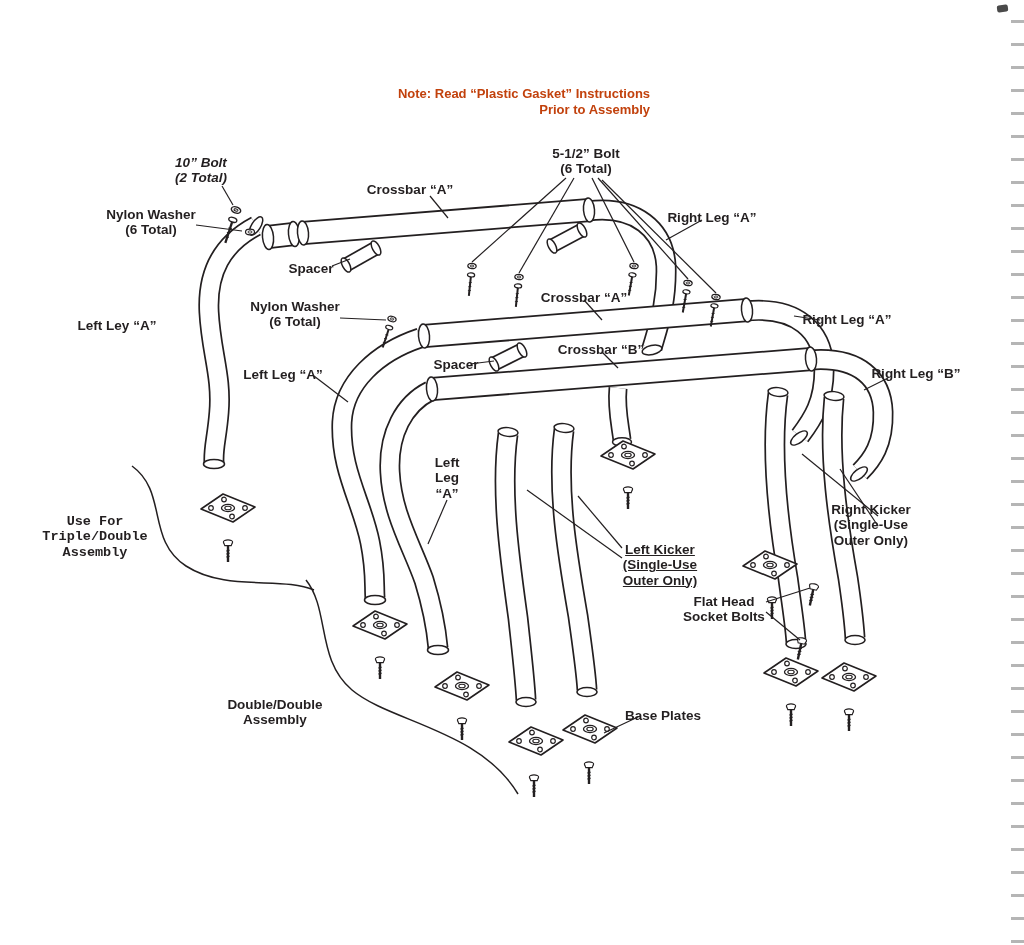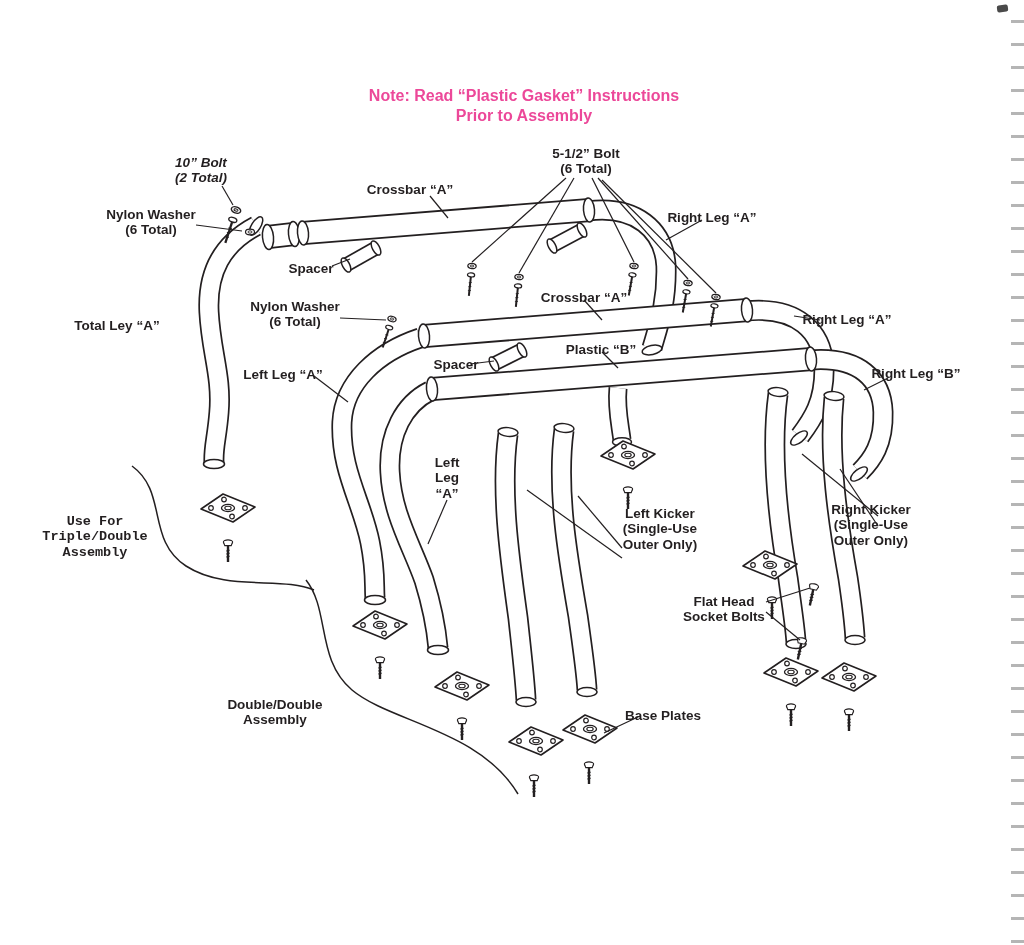--- a/index.html
+++ b/index.html
@@ -1,22 +1,22 @@
 <!DOCTYPE html>
 <html><head>
 <meta charset="utf-8">
 <style>
   html,body{margin:0;padding:0;background:#ffffff;}
   #stage{position:relative;width:1024px;height:945px;background:#fff;overflow:hidden;
          font-family:"Liberation Sans",sans-serif;color:#231f20;}
   #stage svg{position:absolute;left:0;top:0;}
   .lbl{position:absolute;transform:translateX(-50%);text-align:center;white-space:pre-line;
        font-weight:700;font-size:13.5px;line-height:1.13;color:#231f20;}
-  .title{position:absolute;transform:translateX(-50%);text-align:center;white-space:pre-line;
-       font-weight:700;font-size:16px;line-height:1.25;color:#ec4899;}
+  .title{position:absolute;transform:translateX(-50%);text-align:right;white-space:pre-line;
+       font-weight:700;font-size:13px;line-height:1.25;color:#c2410c;}
   .tube-o{fill:none;stroke:#231f20;stroke-width:21px;}
   .tube-i{fill:none;stroke:#ffffff;stroke-width:17.6px;}
   .w24.tube-o{stroke-width:24px;} .w24.tube-i{stroke-width:20.4px;}
   .w15.tube-o{stroke-width:15px;} .w15.tube-i{stroke-width:11.6px;}
   .w19.tube-o{stroke-width:19px;} .w19.tube-i{stroke-width:15.6px;}
   .cap{fill:#fff;stroke:#231f20;stroke-width:1.5px;}
   .thin{fill:none;stroke:#231f20;stroke-width:1.5px;}
   .leader{stroke:#231f20;stroke-width:1.2px;}
   .edge-ticks{position:absolute;right:0;top:0;width:13px;height:945px;
       background:repeating-linear-gradient(to bottom,transparent 0 20px,#b5b5b5 20px 23px);}
@@ -238,41 +238,41 @@
     </g>
   </svg>
 
   <div class="title" style="left:524px;top:86px;">Note: Read “Plastic Gasket” Instructions
 Prior to Assembly</div>
 
   <div class="lbl" style="left:201px;top:155px;font-style:italic;">10” Bolt
 (2 Total)</div>
   <div class="lbl" style="left:151px;top:207px;">Nylon Washer
 (6 Total)</div>
-  <div class="lbl" style="left:117px;top:318px;">Total Ley “A”</div>
+  <div class="lbl" style="left:117px;top:318px;">Left Ley “A”</div>
   <div class="lbl" style="left:95px;top:514px;font-family:Liberation Mono, monospace;">Use For
 Triple/Double
 Assembly</div>
   <div class="lbl" style="left:410px;top:182px;">Crossbar “A”</div>
   <div class="lbl" style="left:311px;top:261px;">Spacer</div>
   <div class="lbl" style="left:586px;top:146px;">5-1/2” Bolt
 (6 Total)</div>
   <div class="lbl" style="left:712px;top:210px;">Right Leg “A”</div>
   <div class="lbl" style="left:584px;top:290px;">Crossbar “A”</div>
   <div class="lbl" style="left:295px;top:299px;">Nylon Washer
 (6 Total)</div>
   <div class="lbl" style="left:847px;top:312px;">Right Leg “A”</div>
-  <div class="lbl" style="left:601px;top:342px;">Plastic “B”</div>
+  <div class="lbl" style="left:601px;top:342px;">Crossbar “B”</div>
   <div class="lbl" style="left:283px;top:367px;">Left Leg “A”</div>
   <div class="lbl" style="left:456px;top:357px;">Spacer</div>
   <div class="lbl" style="left:916px;top:366px;">Right Leg “B”</div>
   <div class="lbl" style="left:447px;top:455px;">Left
 Leg
 “A”</div>
-  <div class="lbl" style="left:660px;top:506px;">Left Kicker
+  <div class="lbl" style="left:660px;top:542px;text-decoration:underline;">Left Kicker
 (Single-Use
 Outer Only)</div>
   <div class="lbl" style="left:871px;top:502px;">Right Kicker
 (Single-Use
 Outer Only)</div>
   <div class="lbl" style="left:724px;top:594px;">Flat Head
 Socket Bolts</div>
   <div class="lbl" style="left:275px;top:697px;">Double/Double
 Assembly</div>
   <div class="lbl" style="left:663px;top:708px;">Base Plates</div>

